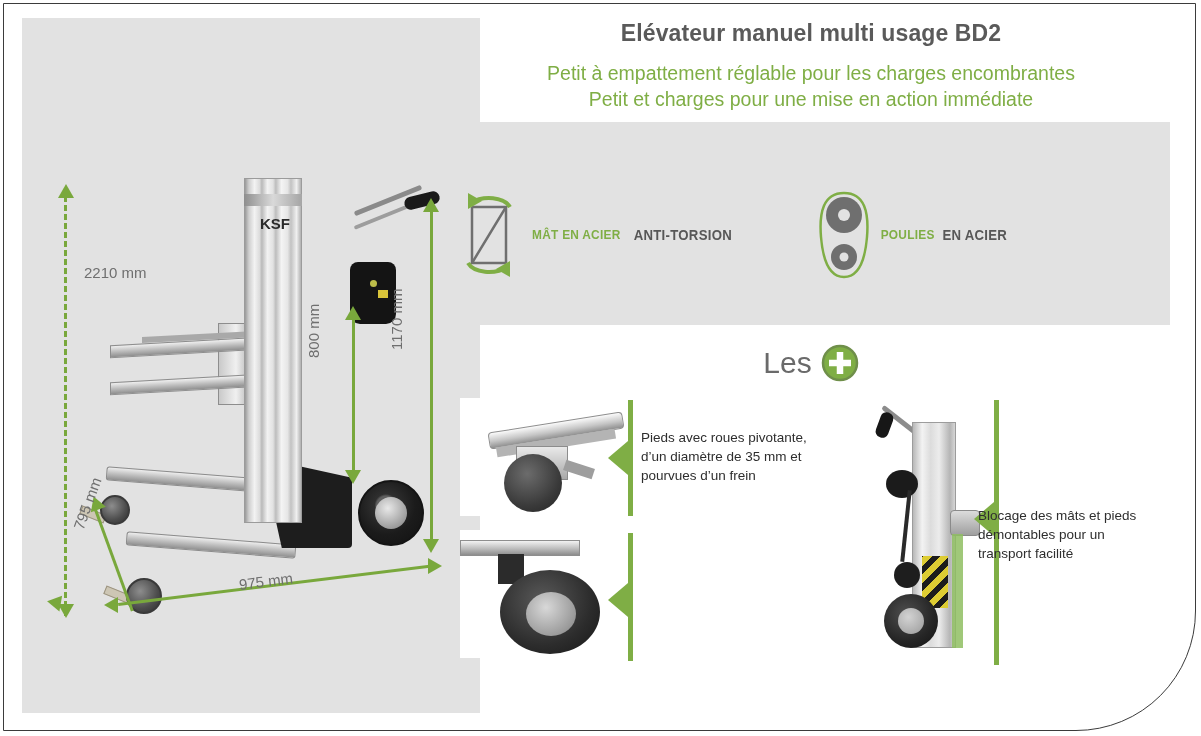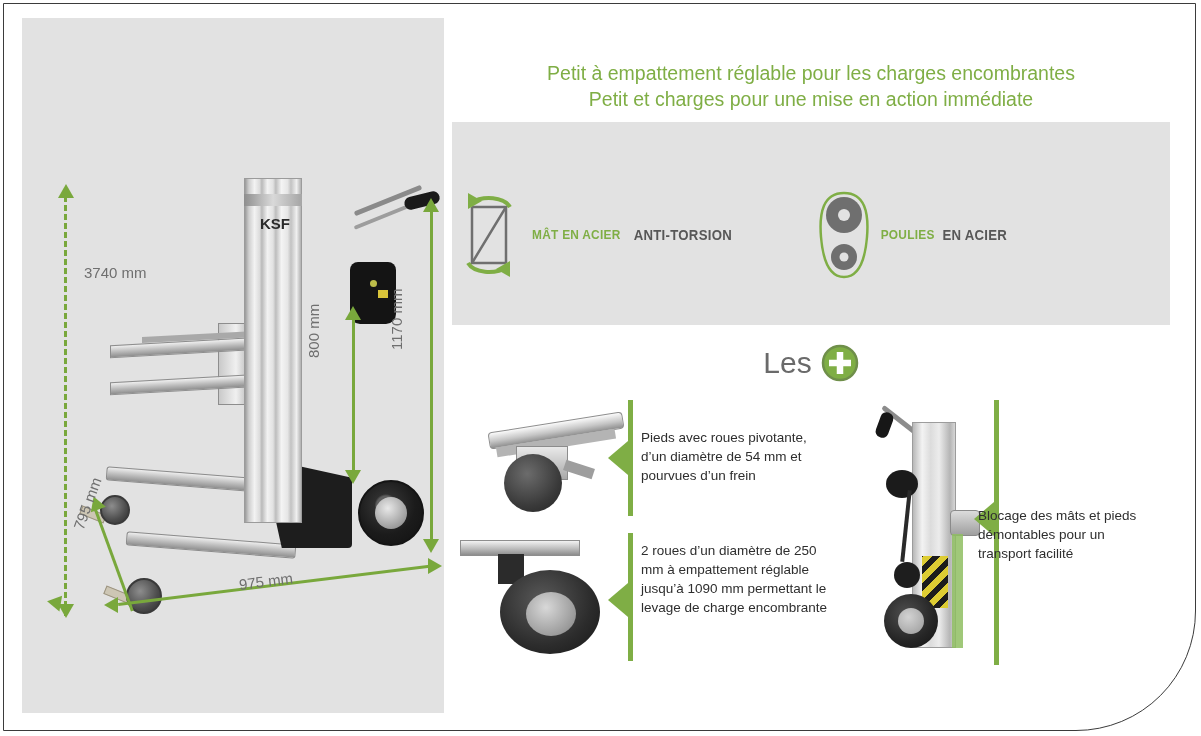--- a/index.html
+++ b/index.html
@@ -8,21 +8,21 @@
 
   .page{position:absolute;left:0;top:0;width:1201px;height:736px;background:#fff;}
 
   
   .frame{position:absolute;left:3px;top:3px;width:1193px;height:728px;
          border:1.5px solid #3b3b3b;border-radius:0 0 120px 0;
          box-sizing:border-box;pointer-events:none;}
 
   
   .left-panel{position:absolute;left:22px;top:18px;width:422px;height:695px;
-              background:#e2e2e2;overflow:hidden;}
+              background:#e2e2e2;overflow:hidden;padding-left:36px;}
 
   
   .machine{position:absolute;left:0;top:0;width:422px;height:695px;}
 
   .mast{position:absolute;left:222px;top:160px;width:58px;height:345px;
         background:linear-gradient(90deg,#9a9a9a 0%,#cfcfcf 7%,#f3f3f3 17%,#dcdcdc 26%,
           #b9b9b9 30%,#f2f2f2 40%,#e2e2e2 50%,#bdbdbd 55%,#f4f4f4 65%,#e6e6e6 76%,
           #c2c2c2 82%,#efefef 92%,#b0b0b0 100%);
         border:1px solid #9b9b9b;box-sizing:border-box;}
   .mast-cap{position:absolute;left:222px;top:176px;width:58px;height:12px;
@@ -199,21 +199,21 @@
       <div class="winch-dot"></div>
       <div class="winch-y"></div>
       <div class="handle-bar"></div>
       <div class="handle-bar2"></div>
       <div class="grip"></div>
     </div>
 
     <div class="dashv"></div>
     <div class="arrowhead ah-up" style="left:36px;top:166px;"></div>
     <div class="arrowhead ah-dn" style="left:36px;top:586px;"></div>
-    <div class="dimlabel" style="left:62px;top:246px;">3740 mm</div>
+    <div class="dimlabel" style="left:62px;top:246px;">2210 mm</div>
 
     <div class="dimline" style="left:330px;top:300px;width:3px;height:155px;"></div>
     <div class="arrowhead ah-up" style="left:323px;top:288px;"></div>
     <div class="arrowhead ah-dn" style="left:323px;top:452px;"></div>
     <div class="dimlabel" style="left:283px;top:340px;transform:rotate(-90deg);transform-origin:left top;">800 mm</div>
 
     <div class="dimline" style="left:408px;top:192px;width:3px;height:332px;"></div>
     <div class="arrowhead ah-up" style="left:401px;top:180px;"></div>
     <div class="arrowhead ah-dn" style="left:401px;top:521px;"></div>
     <div class="dimlabel" style="left:366px;top:332px;transform:rotate(-90deg);transform-origin:left top;">1170 mm</div>
@@ -222,20 +222,21 @@
     <div class="arrowhead ah-up" style="left:66px;top:478px;transform:rotate(-20deg);"></div>
     <div class="arrowhead ah-dn" style="left:27px;top:580px;transform:rotate(-20deg);"></div>
     <div class="dimlabel" style="left:48px;top:508px;transform:rotate(-70deg);transform-origin:left top;">795 mm</div>
 
     <div class="dimline" style="left:96px;top:585px;width:320px;height:3px;transform:rotate(-7deg);transform-origin:left top;"></div>
     <div class="arrowhead ah-lf" style="left:82px;top:579px;"></div>
     <div class="arrowhead ah-rt" style="left:406px;top:540px;"></div>
     <div class="dimlabel" style="left:216px;top:558px;transform:rotate(-7deg);transform-origin:left top;">975 mm</div>
   </div>
 
+  <div class="title">Elévateur manuel multi usage BD2</div>
   <div class="sub1">Petit à empattement réglable pour les charges encombrantes</div>
   <div class="sub2">Petit et charges pour une mise en action immédiate</div>
 
   <div class="feature-panel">
     <div class="features">
 
       <div class="feature">
         <div class="feat-ico">
           <svg width="74" height="88" viewBox="0 0 74 88">
             <path d="M20 16 L54 16 L20 72 L54 72" fill="none" stroke="#6f6f6f" stroke-width="2.5"></path>
@@ -281,31 +282,30 @@
 
   <div class="photo ph1">
     <div class="arm"></div>
     <div class="arm2"></div>
     <div class="yoke"></div>
     <div class="whl"></div>
     <div class="pedal"></div>
   </div>
   <div class="ptr-bar" style="left:628px;top:400px;height:116px;"></div>
   <div class="ptr-tri" style="left:608px;top:441px;"></div>
-  <div class="cap" style="left:641px;top:428px;width:190px;">Pieds avec roues pivotante, d’un diamètre de 54 mm et pourvues d’un frein</div>
+  <div class="cap" style="left:641px;top:428px;width:190px;">Pieds avec roues pivotante, d’un diamètre de 35 mm et pourvues d’un frein</div>
 
   <div class="photo ph2">
     <div class="rail"></div>
     <div class="blk"></div>
     <div class="whl"></div>
     <div class="hub"></div>
   </div>
   <div class="ptr-bar" style="left:628px;top:533px;height:128px;"></div>
   <div class="ptr-tri" style="left:608px;top:583px;"></div>
-  <div class="cap" style="left:641px;top:541px;width:190px;">2 roues d’un diamètre de 250 mm à empattement réglable jusqu’à 1090 mm permettant le levage de charge encombrante</div>
 
   <div class="photo ph3">
     <div class="hdl"></div>
     <div class="grip2"></div>
     <div class="col"></div>
     <div class="hz"></div>
     <div class="wnch"></div>
     <div class="rod"></div>
     <div class="w1"></div>
     <div class="w2"></div>

